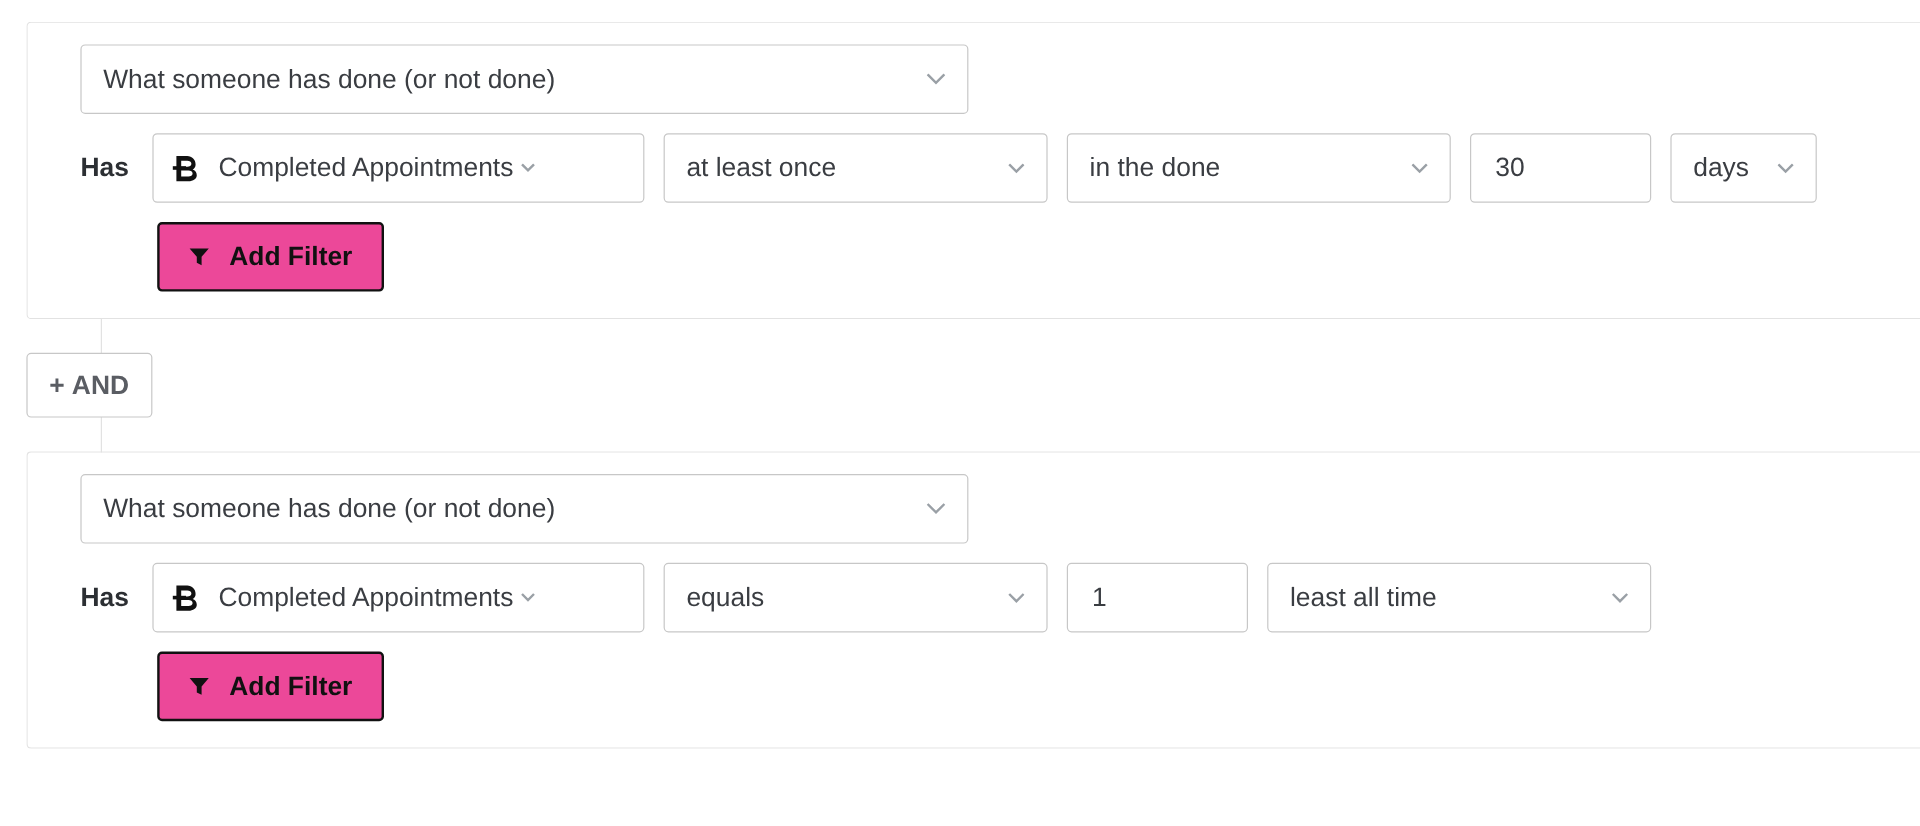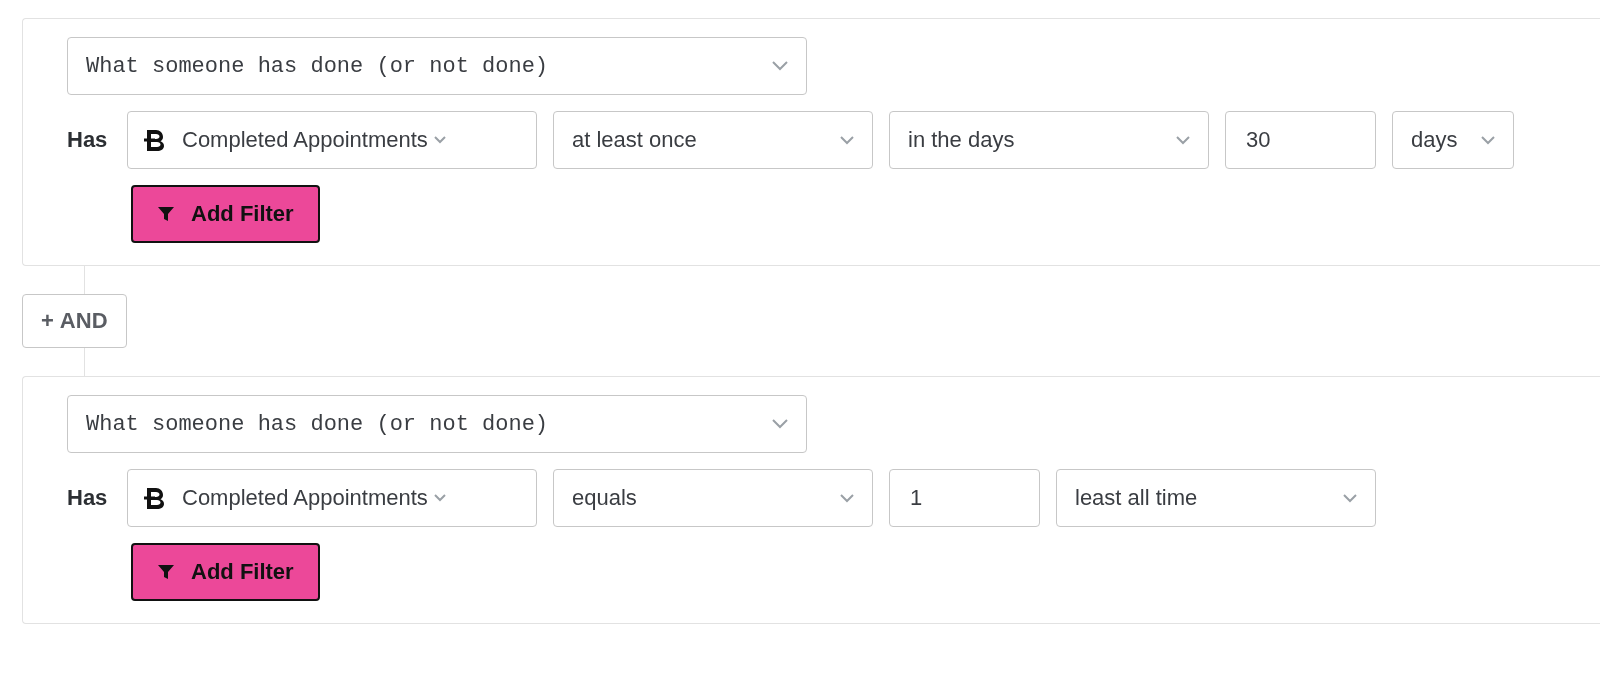--- a/index.html
+++ b/index.html
@@ -50,21 +50,21 @@
     font-size: 22px;
     color: #3a3d42;
     cursor: pointer;
     position: relative;
   }
   .select .caret {
     margin-left: auto;
     display: inline-flex;
   }
   .select .caret svg { display:block; }
-  .select-wide { width: 740px; justify-content: space-between; font-family: Liberation Mono, monospace; }
+  .select-wide { width: 740px; justify-content: space-between; }
   .select-event { padding-left: 14px; padding-right: 12px; }
   .select-event .inner {
      display:flex; align-items:center; gap:14px;
   }
   .select-event .label-and-caret {
      display:flex; align-items:center; gap:6px;
   }
 
   .input-text {
     cursor: text;
@@ -193,21 +193,21 @@
       <div class="select w-freq">
         <span>at least once</span>
         <span class="caret">
           <svg width="14" height="9" viewBox="0 0 14 9">
               <path d="M1 1 L7 7 L13 1" fill="none" stroke="#9aa0a6" stroke-width="2"></path>
             </svg>
         </span>
       </div>
 
       <div class="select w-time">
-        <span>in the days</span>
+        <span>in the done</span>
         <span class="caret">
           <svg width="14" height="9" viewBox="0 0 14 9">
               <path d="M1 1 L7 7 L13 1" fill="none" stroke="#9aa0a6" stroke-width="2"></path>
             </svg>
         </span>
       </div>
 
       <div class="input-text w-num">
         <input type="text" value="30" style="">
       </div>

